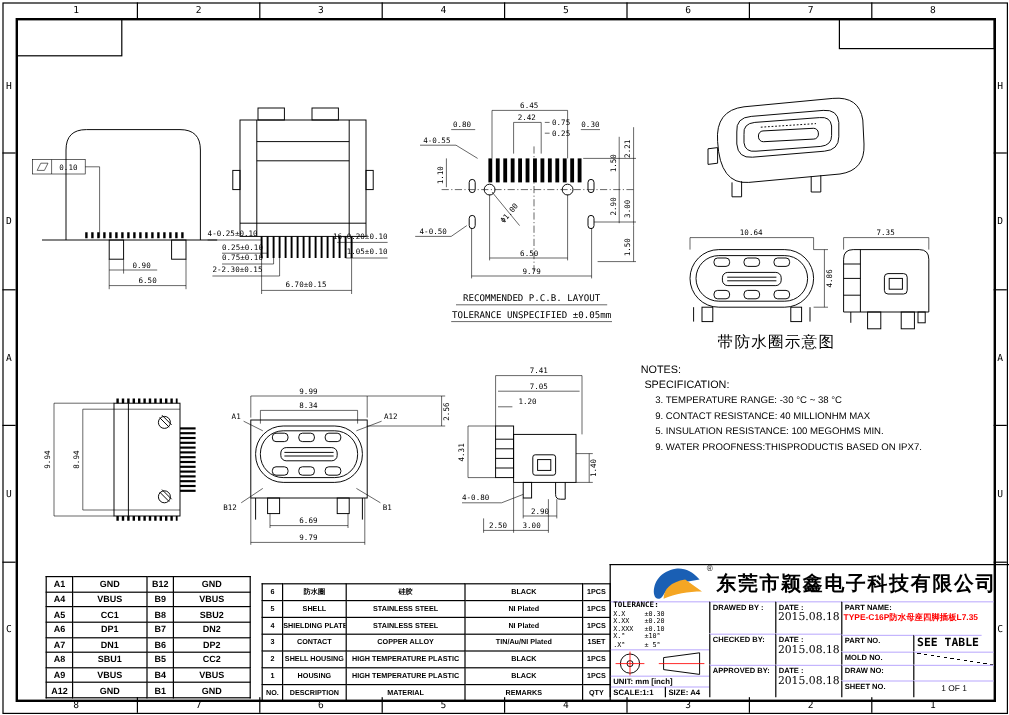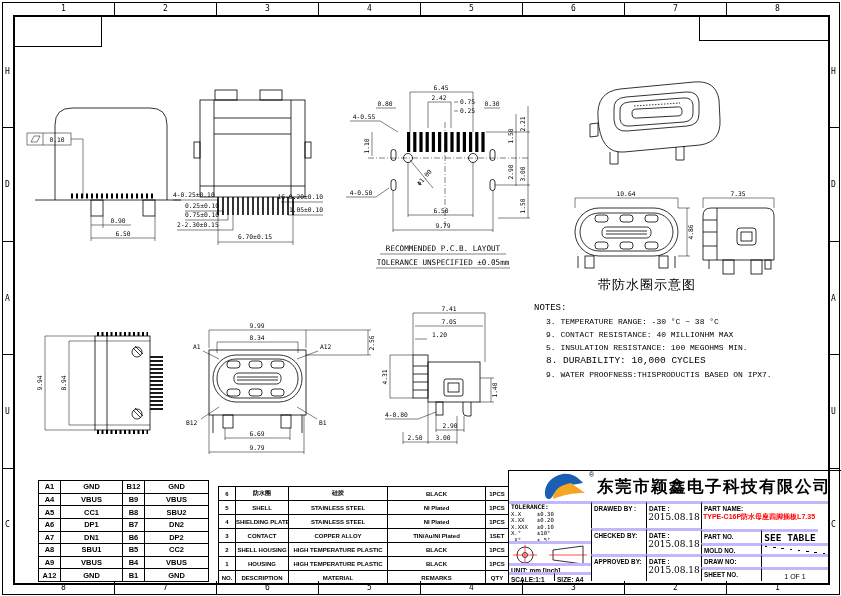--- a/index.html
+++ b/index.html
@@ -18,35 +18,35 @@
   .zone-top>span:last-child,.zone-bottom>span:last-child{border-right:none;}
   .zone-left>span,.zone-right>span{border-bottom:1px solid #000;}
   .zone-left>span:last-child,.zone-right>span:last-child{border-bottom:none;}
   .cornerbox{border:1px solid #000;}
   svg{position:absolute;overflow:visible;}
   svg .ln{stroke:#000;stroke-width:0.8;fill:none;}
   svg .thin{stroke:#000;stroke-width:0.5;fill:none;}
   svg .fill{fill:#000;stroke:none;}
   svg text{font-family:"DejaVu Sans Mono",monospace;font-size:6.3px;fill:#000;stroke:none;}
   svg text.cap{font-size:7.6px;}
-  .notes{left:534px;top:303px;width:294px;font-family:Liberation Mono, monospace;}
+  .notes{left:534px;top:303px;width:294px;font-family:Liberation Sans, sans-serif;}
   .n-title{font-size:9px;margin-bottom:2px;}
   .n-sub{font-size:9px;margin-left:3px;margin-bottom:2px;}
   .n-item{font-size:8px;margin-left:12px;line-height:13px;white-space:nowrap;}
   .n-item.big{font-size:9.5px;line-height:14px;}
   table{border-collapse:collapse;table-layout:fixed;}
   td{border:1px solid #000;text-align:center;padding:0;overflow:hidden;white-space:nowrap;}
   .pintable{left:38px;top:480px;width:170px;height:102px;font-size:7.5px;font-weight:700;
             font-family:"Liberation Sans",sans-serif;}
   .pintable td{height:11px;}
   .bomtable{left:218px;top:486px;width:290px;height:94px;font-size:6px;font-weight:700;
             font-family:"Liberation Sans",sans-serif;}
   .bomtable td{height:13px;}
   .tb{left:508px;top:470px;width:319px;height:110px;border-left:1.5px solid #000;border-top:1.5px solid #000;padding-left:40px;}
-  .tb .cell{position:absolute;border-left:1px solid #000;border-top:3px solid #c4b5fd;box-sizing:border-box;}
+  .tb .cell{position:absolute;border-left:1px solid #000;border-top:1px solid #c4b5fd;box-sizing:border-box;}
   .lbl{font-size:6.3px;font-weight:700;padding:1px 0 0 2px;}
   .company{font-size:16.5px;font-weight:700;letter-spacing:1.5px;white-space:nowrap;}
   .dateval{font-size:9px;font-family:"DejaVu Serif",serif;text-align:center;}
   .redname{color:#ff0000;font-size:7px;font-weight:700;white-space:nowrap;}
   .seetable{font-size:9.5px;font-weight:700;text-align:center;font-family:"DejaVu Sans Mono",monospace;}
   .tol{font-size:5.6px;font-family:"DejaVu Sans Mono",monospace;line-height:6.6px;padding-left:2px;}
   .tol .tr{display:flex;}
   .tol .tr span:first-child{width:26px;}
   .diag{background:linear-gradient(to top right,transparent 49%,#000 49%,#000 51%,transparent 51%);}
   .ringcap{left:598px;top:276px;width:140px;font-size:13px;letter-spacing:1px;font-weight:400;}
@@ -461,24 +461,24 @@
     <text x="17" y="77" transform="rotate(-90 17 77)" text-anchor="middle">4.31</text>
     <text x="127" y="90" transform="rotate(-90 127 90)" text-anchor="middle">1.40</text>
     <text x="15" y="117">4-0.80</text>
     <text x="80" y="128" text-anchor="middle">2.90</text>
     <text x="45" y="140" text-anchor="middle">2.50</text>
     <text x="73" y="140" text-anchor="middle">3.00</text>
   </svg>
 
   <div class="abs notes">
     <div class="n-title">NOTES:</div>
+    <div class="n-sub">SPECIFICATION:</div>
     <div class="n-item">3. TEMPERATURE RANGE: -30 °C ~ 38 °C</div>
     <div class="n-item">9. CONTACT RESISTANCE: 40 MILLIONHM MAX</div>
     <div class="n-item">5. INSULATION RESISTANCE: 100 MEGOHMS MIN.</div>
-    <div class="n-item big">8. DURABILITY:   10,000 CYCLES</div>
     <div class="n-item">9. WATER PROOFNESS:THISPRODUCTIS BASED ON IPX7.</div>
   </div>
 
   <table class="abs pintable">
     <colgroup>
         <col style="width:22px">
         <col style="width:62px">
         <col style="width:22px">
         <col style="width:64px">
       </colgroup>

